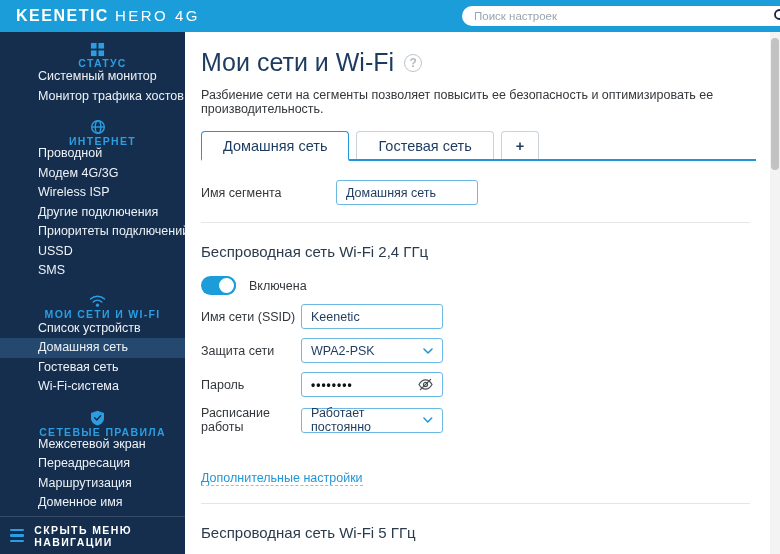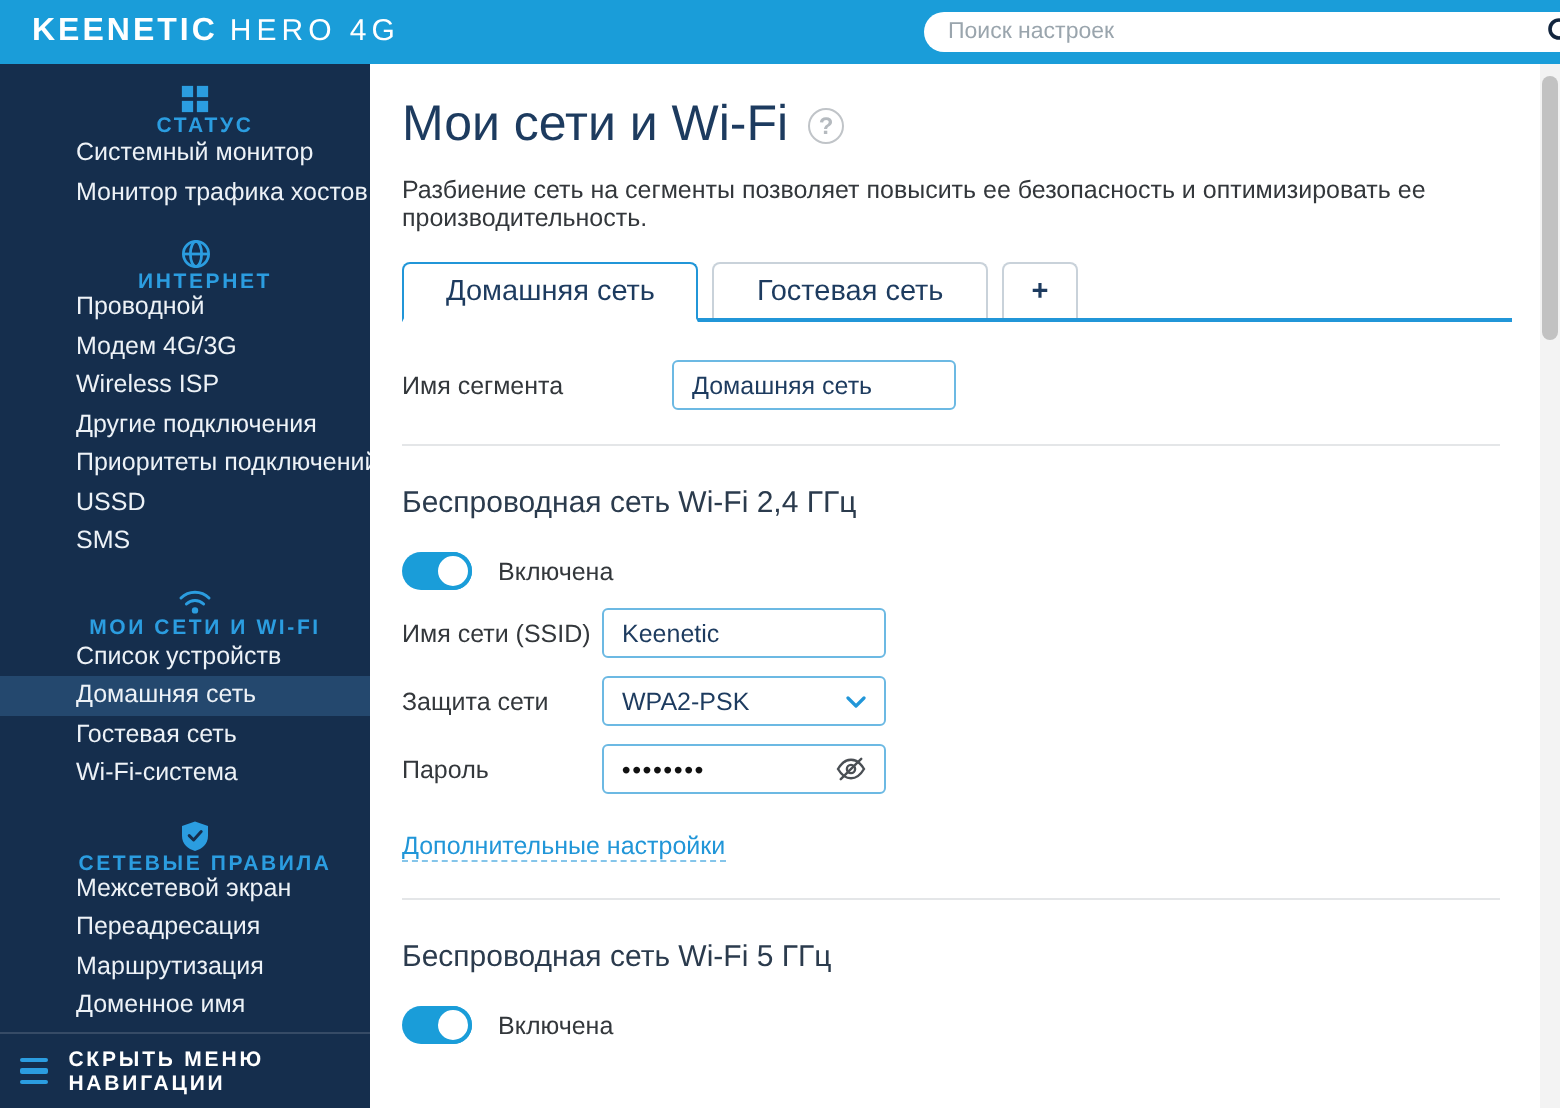--- a/index.html
+++ b/index.html
@@ -68,21 +68,21 @@
   .divider { height:1px; background:#e4e6e8; margin:17px 0 0 0; }
   .sec-title-main { margin-top:20px; font-size:15px; color:#2b3b4d; }
 
   .toggle-row { display:flex; align-items:center; margin-top:16px; }
   .toggle { width:35px; height:19px; background:#1a9dd9; border-radius:10px; position:relative;
     cursor:pointer; flex:0 0 auto; }
   .toggle .knob { position:absolute; right:0px; top:0px; width:19px; height:19px;
     background:#fff; border:2px solid #1a9dd9; border-radius:50%; }
   .toggle-row span { margin-left:13px; font-size:12.5px; color:#33373b; }
 
-  .adv-link { display:inline-block; margin-top:19px; font-size:12.5px; color:#2196d8;
+  .adv-link { display:inline-block; margin-top:37px; font-size:12.5px; color:#2196d8;
     border-bottom:1px dashed rgba(33,150,216,.55); cursor:pointer; }
 
   
   .scrollbar { position:absolute; right:0; top:32px; width:10px; height:522px; background:#f3f3f3; }
   .scroll-thumb { position:absolute; right:1px; top:6px; width:8px; height:132px;
     background:#c2c2c2; border-radius:4px; }
 </style>
 </head>
 <body>
 
@@ -173,21 +173,21 @@
     <span>СКРЫТЬ МЕНЮ НАВИГАЦИИ</span>
   </div>
 </div>
 
 <div class="main">
   <div class="content">
     <h1>
       <span>Мои сети и Wi-Fi</span>
       <span class="qmark">?</span>
     </h1>
-    <div class="desc">Разбиение сеть на сегменты позволяет повысить ее безопасность и оптимизировать ее производительность.</div>
+    <div class="desc">Разбиение сети на сегменты позволяет повысить ее безопасность и оптимизировать ее производительность.</div>
 
     <div class="tabs">
       <div class="tab active">Домашняя сеть</div>
       <div class="tab">Гостевая сеть</div>
       <div class="tab plus">+</div>
     </div>
 
     <div class="row" style="margin-top:19px;gap:35px;">
       <label>Имя сегмента</label>
       <input class="box" type="text" value="Домашняя сеть" style="">
@@ -224,20 +224,29 @@
       <div class="box pwdbox">
         <span class="pwd-dots">••••••••</span>
         <svg width="15" height="13" viewBox="0 0 16 14">
           <path d="M1 7 C3 3.6 5.4 2 8 2 C10.6 2 13 3.6 15 7 C13 10.4 10.6 12 8 12 C5.4 12 3 10.4 1 7 Z" fill="none" stroke="#4a4f54" stroke-width="1.3"></path>
           <circle cx="8" cy="7" r="2.2" fill="none" stroke="#4a4f54" stroke-width="1.3"></circle>
           <line x1="2.5" y1="12.5" x2="13.5" y2="1.5" stroke="#4a4f54" stroke-width="1.3" stroke-linecap="round"></line>
         </svg>
       </div>
     </div>
 
+    <div class="row">
+      <label>Расписание работы</label>
+      <div class="box selbox">
+        <span>Работает постоянно</span>
+        <svg width="10" height="6" viewBox="0 0 10 6">
+          <polyline points="1,1 5,5 9,1" fill="none" stroke="#2196d8" stroke-width="1.6" stroke-linecap="round" stroke-linejoin="round"></polyline>
+        </svg>
+      </div>
+    </div>
 
     <a class="adv-link">Дополнительные настройки</a>
 
     <div class="divider"></div>
 
     <div class="sec-title-main">Беспроводная сеть Wi-Fi 5 ГГц</div>
 
     <div class="toggle-row">
       <div class="toggle">
           <div class="knob"></div>

